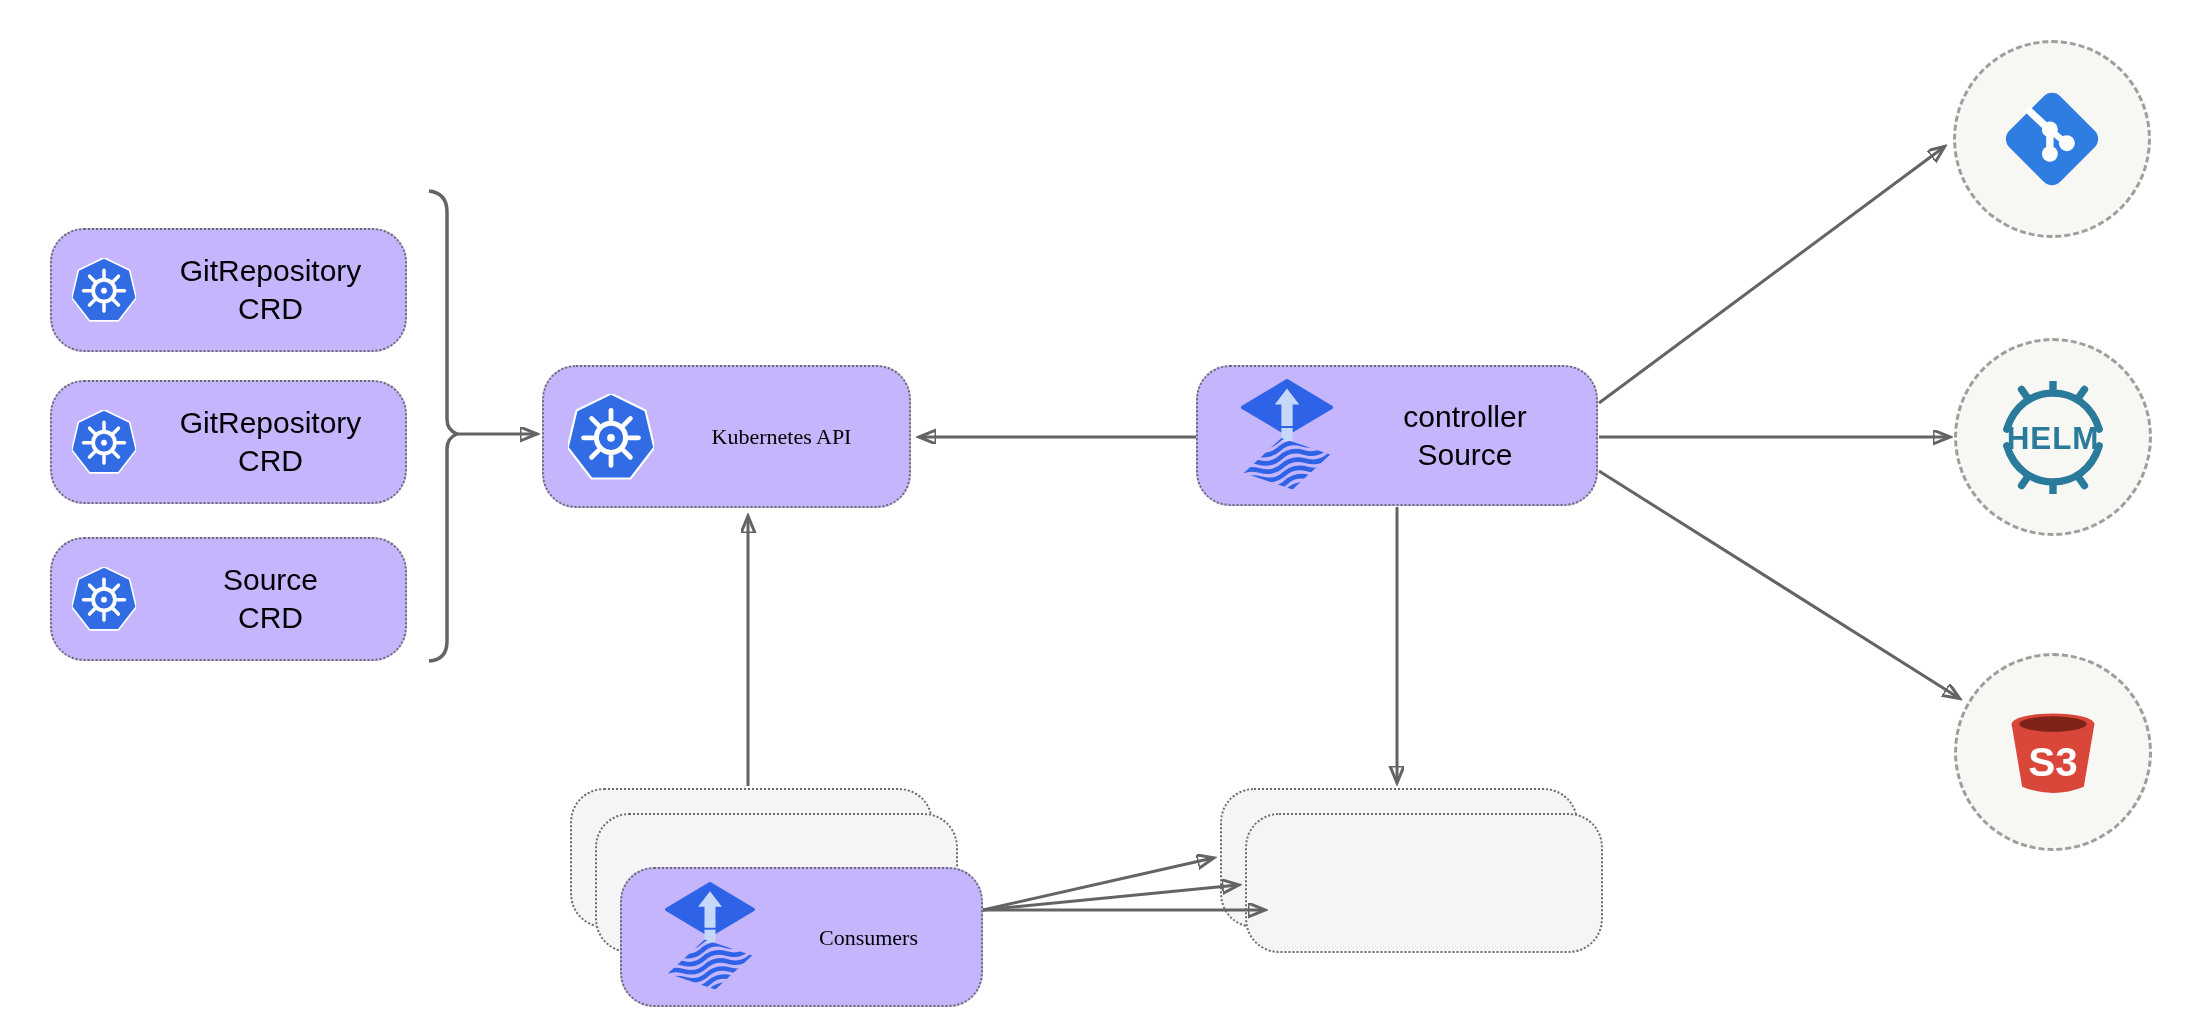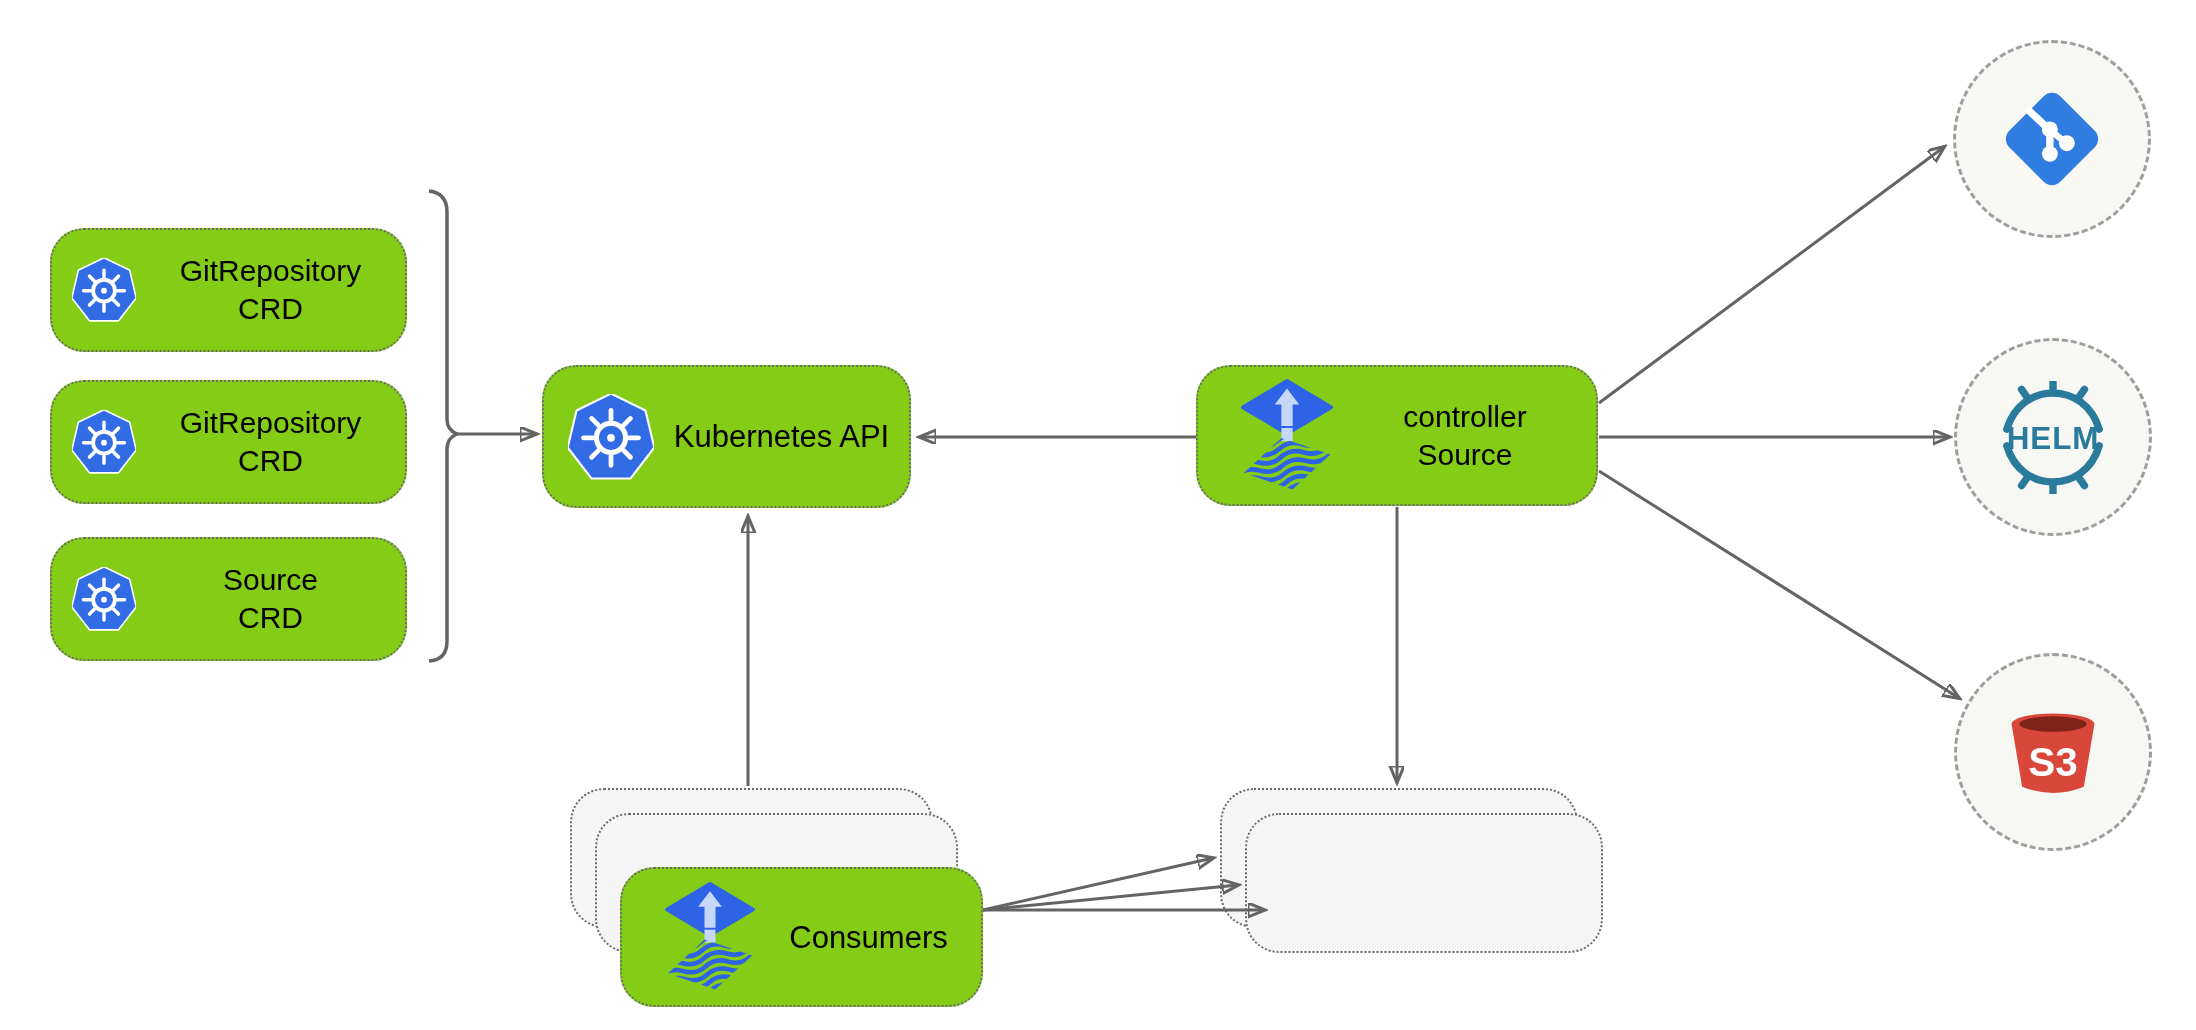--- a/index.html
+++ b/index.html
@@ -1,29 +1,29 @@
 <!DOCTYPE html>
 <html><head>
 <meta charset="utf-8">
 <style>
   html,body{margin:0;padding:0;background:#ffffff;}
   .canvas{
     position:relative;width:2196px;height:1030px;background:#ffffff;
     font-family:"Liberation Sans",sans-serif;color:#000;overflow:hidden;
   }
   .node{
-    position:absolute;box-sizing:border-box;background:#84cc16;
+    position:absolute;box-sizing:border-box;background:#c4b5fd;
     border:2px dotted #6b6b6b;border-radius:34px;
     display:flex;align-items:center;
   }
   .stackbox{
     position:absolute;box-sizing:border-box;background:#f5f5f5;
     border:2px dotted #6b6b6b;border-radius:34px;
   }
-  .label1{flex:1;text-align:center;font-size:31px;line-height:37px;}
+  .label1{flex:1;text-align:center;font-size:22px;line-height:37px;font-family:Liberation Serif, serif;}
   .label2{flex:1;text-align:center;font-size:30px;line-height:38px;}
   .label2 span{display:block;}
   .icon{flex:0 0 auto;display:block;}
   .circle{
     position:absolute;box-sizing:border-box;width:198px;height:198px;
     border-radius:50%;border:3px dashed #9e9e9e;background:#f7f7f4;
     display:flex;align-items:center;justify-content:center;
   }
   .connectors{position:absolute;left:0;top:0;z-index:10;pointer-events:none;}
   .connectors path{stroke:#646464;stroke-width:3;fill:none;}

